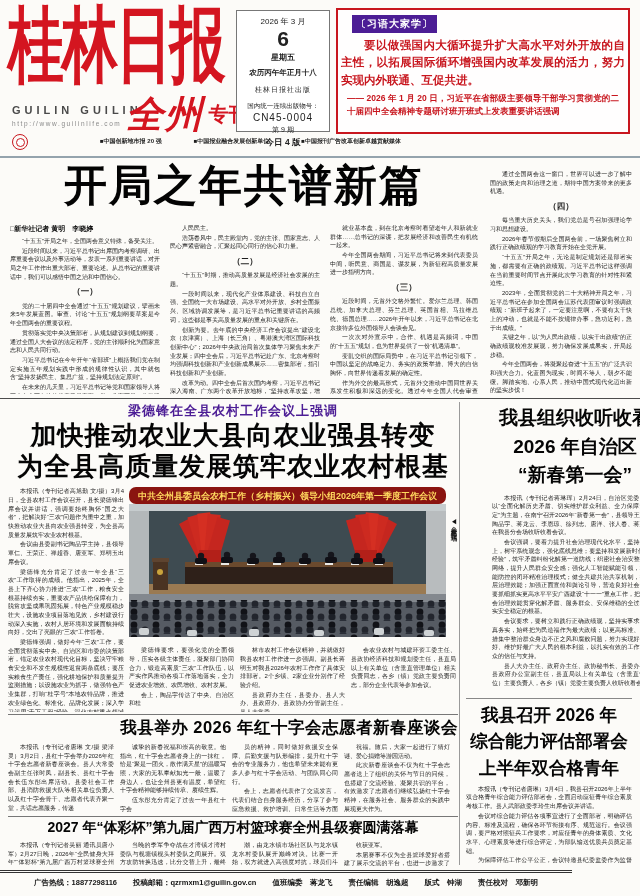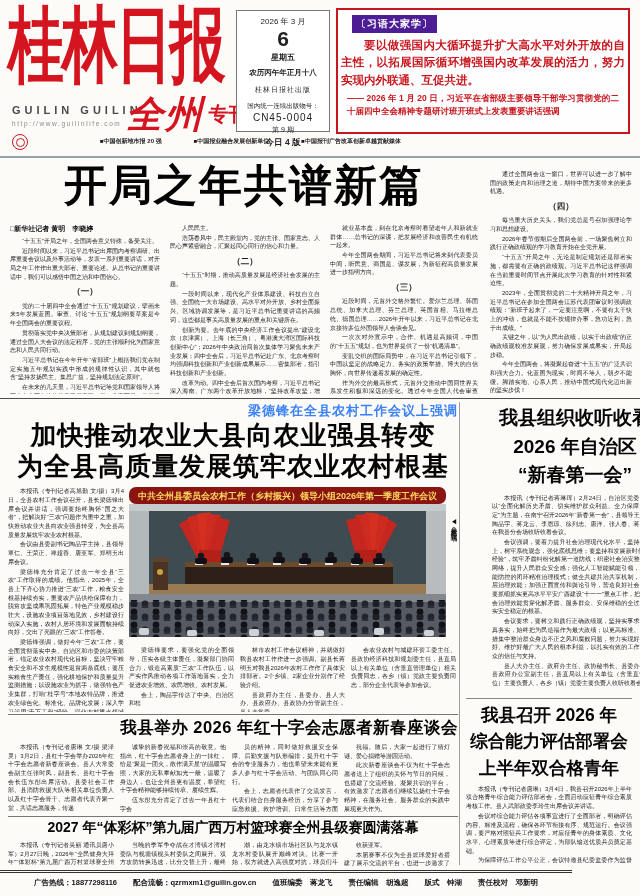--- a/index.html
+++ b/index.html
@@ -60,21 +60,21 @@
   .ncol-2{left:170px;top:224px;width:150px;height:170px;}
   .ncol-3{left:330px;top:224px;width:148px;height:170px;}
   .ncol-4{left:490px;top:170px;width:142px;height:224px;}
   .para{font-size:6px;line-height:1.45;text-align:justify;text-indent:2em;
     color:#1d1d1d;margin:0 0 1px;}
   .secmark{text-align:center;font-weight:bold;font-size:8.5px;margin:4px 0;text-indent:0;}
   .rule-lead{position:absolute;left:0;top:398px;width:640px;height:1px;background:#4c4c4c;}
 
   
   .rural{position:absolute;left:8px;top:402px;width:450px;height:310px;overflow:hidden;}
-  .rural-kicker{font-size:13px;font-weight:bold;color:#3b82f6;text-align:right;letter-spacing:1px;}
+  .rural-kicker{font-size:13px;font-weight:bold;color:#4c1d95;text-align:center;letter-spacing:1px;}
   .rural-h{font-size:26px;font-weight:900;text-align:center;line-height:1.18;color:#050505;letter-spacing:1px;}
   .rural-body{display:flex;gap:5px;margin-top:6px;}
   .rural-left{width:116px;height:232px;overflow:hidden;}
   .rural-right{width:329px;}
   .photo{display:flex;}
   .photo-main{width:317px;}
   .photo-banner{height:17px;background:#8a1410;color:#ffd95e;font-size:9px;font-weight:bold;
     text-align:center;line-height:18px;white-space:nowrap;overflow:hidden;border-radius:7px;}
   .photo-cap{width:12px;writing-mode:vertical-rl;font-size:6.5px;color:#111;
     padding-top:26px;letter-spacing:1px;}
@@ -387,20 +387,20 @@
         </div>
       <div class="rcol" data-interactable="false">
           <p class="para" data-interactable="false">收获亚军。</p>
           <p class="para" data-interactable="false">本届赛事不仅为全县篮球爱好者搭建了展示交流的平台，也进一步激发了广大群众参与体育锻炼的热情，充分展现了乡村体育的蓬勃活力。</p>
         </div>
     </div>
   </div>
 
   <div class="footer" data-interactable="false">
     <span data-interactable="false">广告热线：18877298116</span>
-    <span data-interactable="false">配合流畅：qzrmxm1@guilin.gov.cn</span>
+    <span data-interactable="false">投稿邮箱：qzrmxm1@guilin.gov.cn</span>
     <span data-interactable="false">值班编委　蒋龙飞</span>
     <span data-interactable="false">责任编辑　胡逸超</span>
     <span data-interactable="false">版式　钟湖</span>
     <span data-interactable="false">责任校对　邓新明</span>
   </div>
 
 </div>
 
 </body></html>

